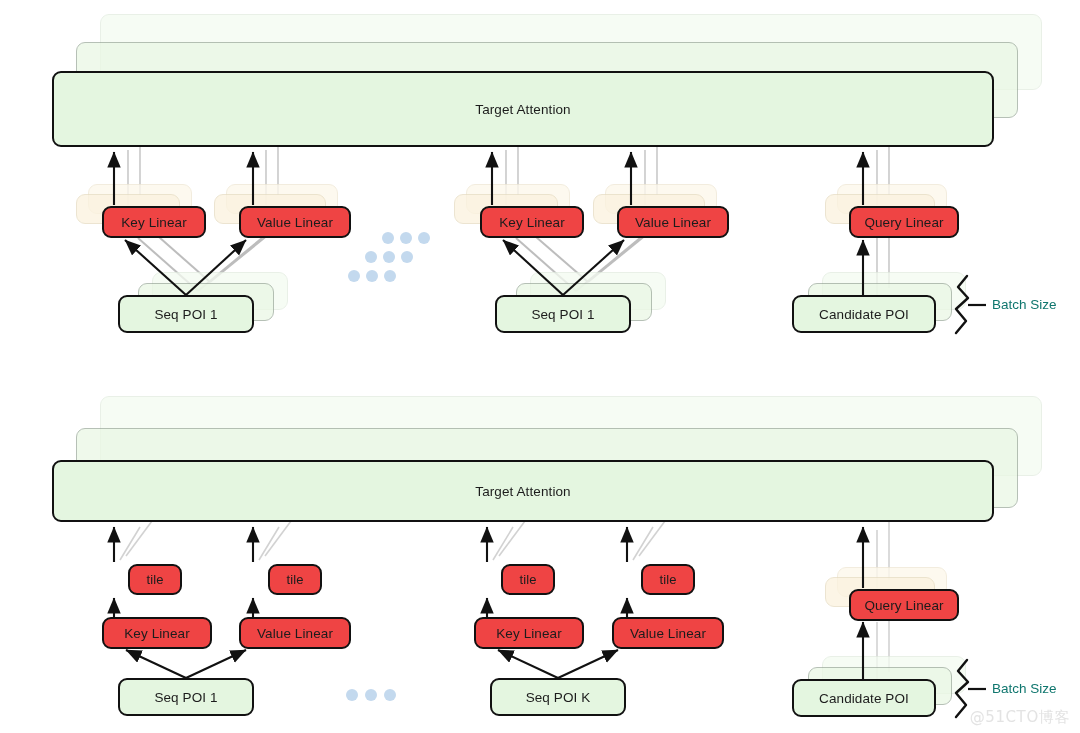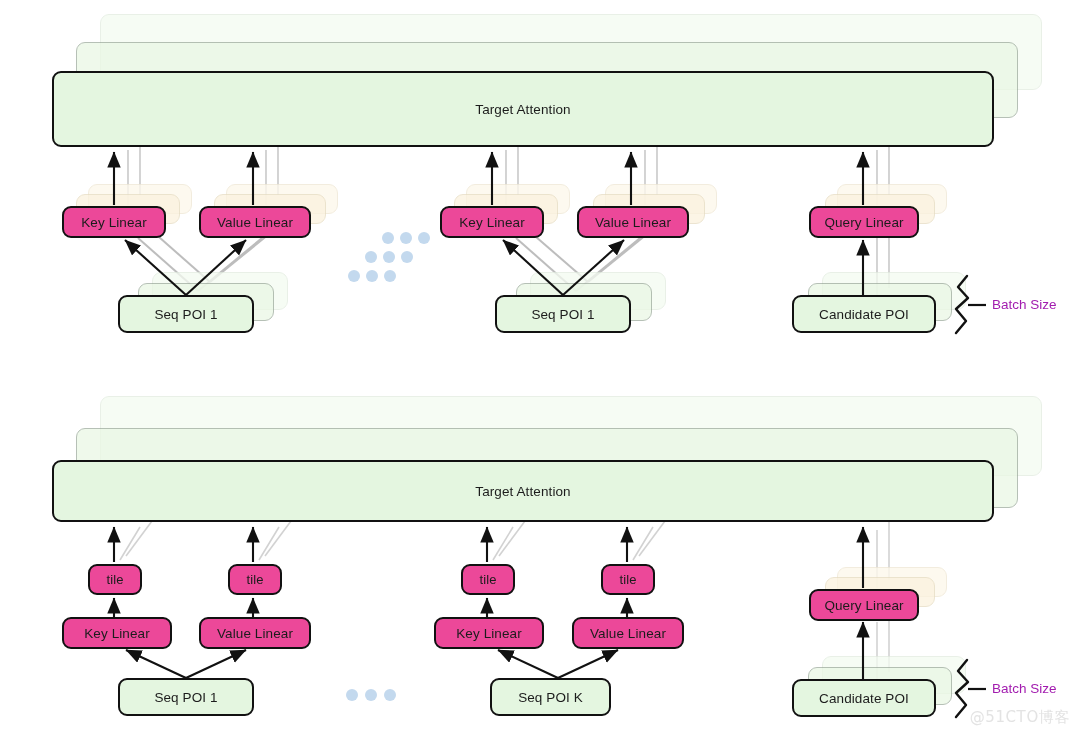--- a/index.html
+++ b/index.html
@@ -13,36 +13,36 @@
   .node{
     position:absolute;box-sizing:border-box;
     display:flex;align-items:center;justify-content:center;
     border-radius:9px;
     font-size:13.5px;color:#1c1c1c;
     white-space:nowrap;
     letter-spacing:.1px;
   }
   .front{border:2.1px solid #111;z-index:30;}
   .green{background:#e4f6e0;}
-  .cream{background:#ec4899;}
+  .cream{background:#ef4444;margin-left:40px;}
 
   
   .ghost{position:absolute;box-sizing:border-box;border-radius:9px;}
   .g-green1{background:#e9f7e4;border:1.6px solid #9aa89a;opacity:.72;z-index:12;}
   .g-green2{background:#f4fbf1;border:1.6px solid #e2ece0;opacity:.75;z-index:10;}
   .g-cream1{background:#fbf2de;border:1.4px solid #e6dcc2;opacity:.75;z-index:12;}
   .g-cream2{background:#fdf8ec;border:1.4px solid #efe8d6;opacity:.8;z-index:10;}
 
   
   .svgLayer{position:absolute;left:0;top:0;width:1080px;height:733px;pointer-events:none;z-index:20;}
   .svgBack{z-index:8;}
 
   
   .plainlabel{
-    position:absolute;font-size:13.5px;color:#a21caf;white-space:nowrap;
+    position:absolute;font-size:13.5px;color:#0f766e;white-space:nowrap;
   }
   .ghostlabel{
     position:absolute;font-size:13.5px;color:#e3efe0;white-space:nowrap;z-index:14;
   }
 
   
   .dotgrp{position:absolute;z-index:25;}
   .dot{position:absolute;width:12px;height:12px;border-radius:50%;background:#c3d9ee;}
 
   
@@ -264,21 +264,21 @@
   <div class="node front cream" style="left:572px;top:617px;width:112px;height:32px;">
     <span>Value Linear</span>
   </div>
   <div class="node front cream" style="left:809px;top:589px;width:110px;height:32px;">
     <span>Query Linear</span>
   </div>
 
   <div class="node front green" style="left:118px;top:678px;width:136px;height:38px;">
     <span>Seq POI 1</span>
   </div>
-  <div class="node front green" style="left:490px;top:678px;width:121px;height:38px;">
+  <div class="node front green" style="left:490px;top:678px;width:136px;height:38px;">
     <span>Seq POI K</span>
   </div>
   <div class="node front green" style="left:792px;top:679px;width:144px;height:38px;">
     <span>Candidate POI</span>
   </div>
 
   <svg class="svgLayer">
     <path d="M956,717 L966,705 L956,693 L968,682 L958,671 L967,660" stroke="#111" stroke-width="2.4" fill="none" stroke-linejoin="round" stroke-linecap="round"></path>
     <line x1="968" y1="689" x2="986" y2="689" stroke="#111" stroke-width="2.2"></line>
   </svg>

